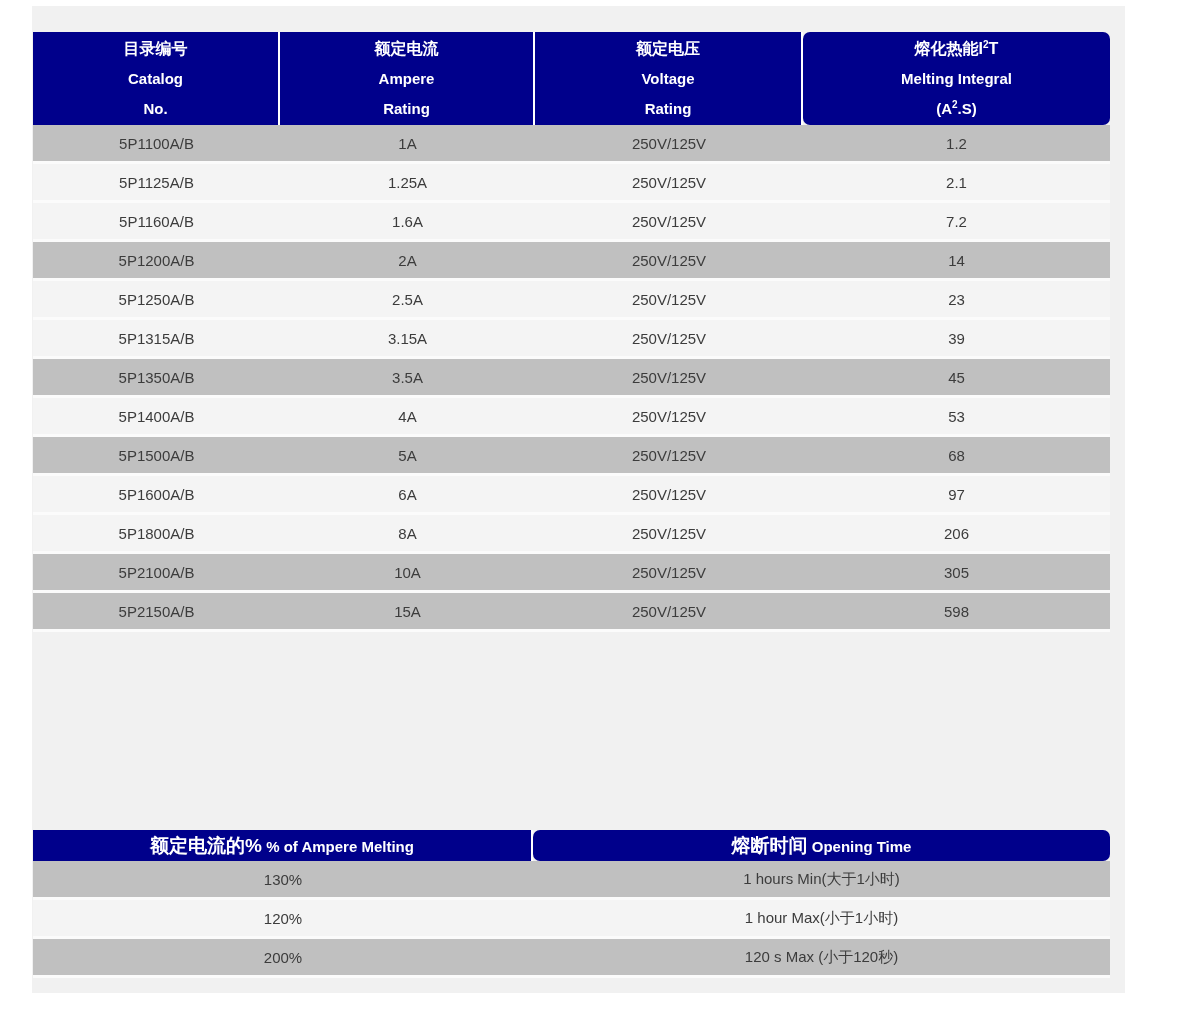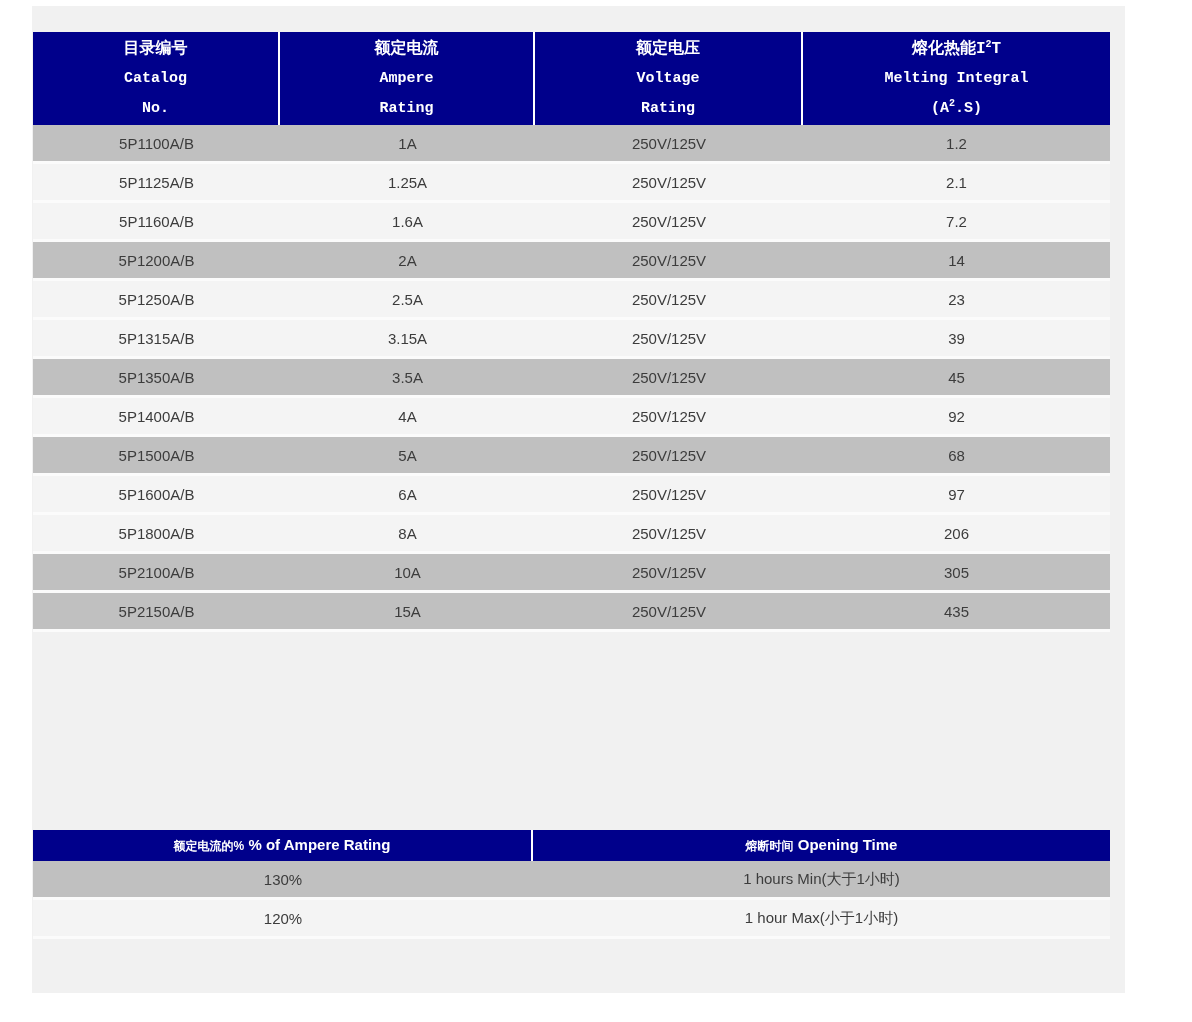--- a/index.html
+++ b/index.html
@@ -16,26 +16,26 @@
     border-collapse:separate; border-spacing:0; table-layout:fixed;
   }
   .fuse-table { top:32px; }
   .opening-table { top:830px; }
 
   th {
     background:var(--header-bg, #00008b); color:var(--header-text, #ffffff);
     font-weight:bold; font-size:15px; text-align:center; vertical-align:middle;
     border-right:2px solid #ffffff;
   }
-  th:last-child { border-right:none; }
-  .fuse-table th { height:93px; padding-top:0;font-family:Liberation Mono, monospace; }
+  th:last-child { border-right:none;border-radius:7px; }
+  .fuse-table th { height:93px; padding-top:0; }
   .fuse-table th .hline { line-height:30px; }
   .fuse-table th .cn { font-size:16px; }
   .opening-table th { height:31px; font-size:15px; }
-  .opening-table th .cn { font-size:12px; }
+  .opening-table th .cn { font-size:19px; }
 
   sup { font-size:10px; vertical-align:super; line-height:0; }
 
   td {
     height:39px; text-align:center; vertical-align:middle;
     font-size:15px; color:var(--body-text, #3c3c3c);
     border-bottom:3px solid #fbfbfb;
   }
   tr.odd  td { background:var(--row-odd,  #c0c0c0); }
   tr.even td { background:var(--row-even, #f4f4f4); }
@@ -122,21 +122,21 @@
         <tr class="odd">
           <td>5P1350A/B</td>
           <td>3.5A</td>
           <td>250V/125V</td>
           <td>45</td>
         </tr>
         <tr class="even">
           <td>5P1400A/B</td>
           <td>4A</td>
           <td>250V/125V</td>
-          <td>92</td>
+          <td>53</td>
         </tr>
         <tr class="odd">
           <td>5P1500A/B</td>
           <td>5A</td>
           <td>250V/125V</td>
           <td>68</td>
         </tr>
         <tr class="even">
           <td>5P1600A/B</td>
           <td>6A</td>
@@ -152,40 +152,44 @@
         <tr class="odd">
           <td>5P2100A/B</td>
           <td>10A</td>
           <td>250V/125V</td>
           <td>305</td>
         </tr>
         <tr class="odd">
           <td>5P2150A/B</td>
           <td>15A</td>
           <td>250V/125V</td>
-          <td>435</td>
+          <td>598</td>
         </tr>
       </tbody>
   </table>
 
   <table class="opening-table">
     <colgroup>
       <col class="o1">
         <col class="o2">
     </colgroup>
     <thead>
       <tr>
-        <th><span class="cn">额定电流的%</span><span> % of Ampere Rating</span></th>
+        <th><span class="cn">额定电流的%</span><span> % of Ampere Melting</span></th>
         <th><span class="cn">熔断时间</span><span> Opening Time</span></th>
       </tr>
     </thead>
     <tbody>
         <tr class="odd">
           <td>130%</td>
           <td>1 hours Min(大于1小时)</td>
         </tr>
         <tr class="even">
           <td>120%</td>
           <td>1 hour Max(小于1小时)</td>
         </tr>
+        <tr class="odd">
+          <td>200%</td>
+          <td>120 s Max (小于120秒)</td>
+        </tr>
       </tbody>
   </table>
 </div>
 
 </body></html>

